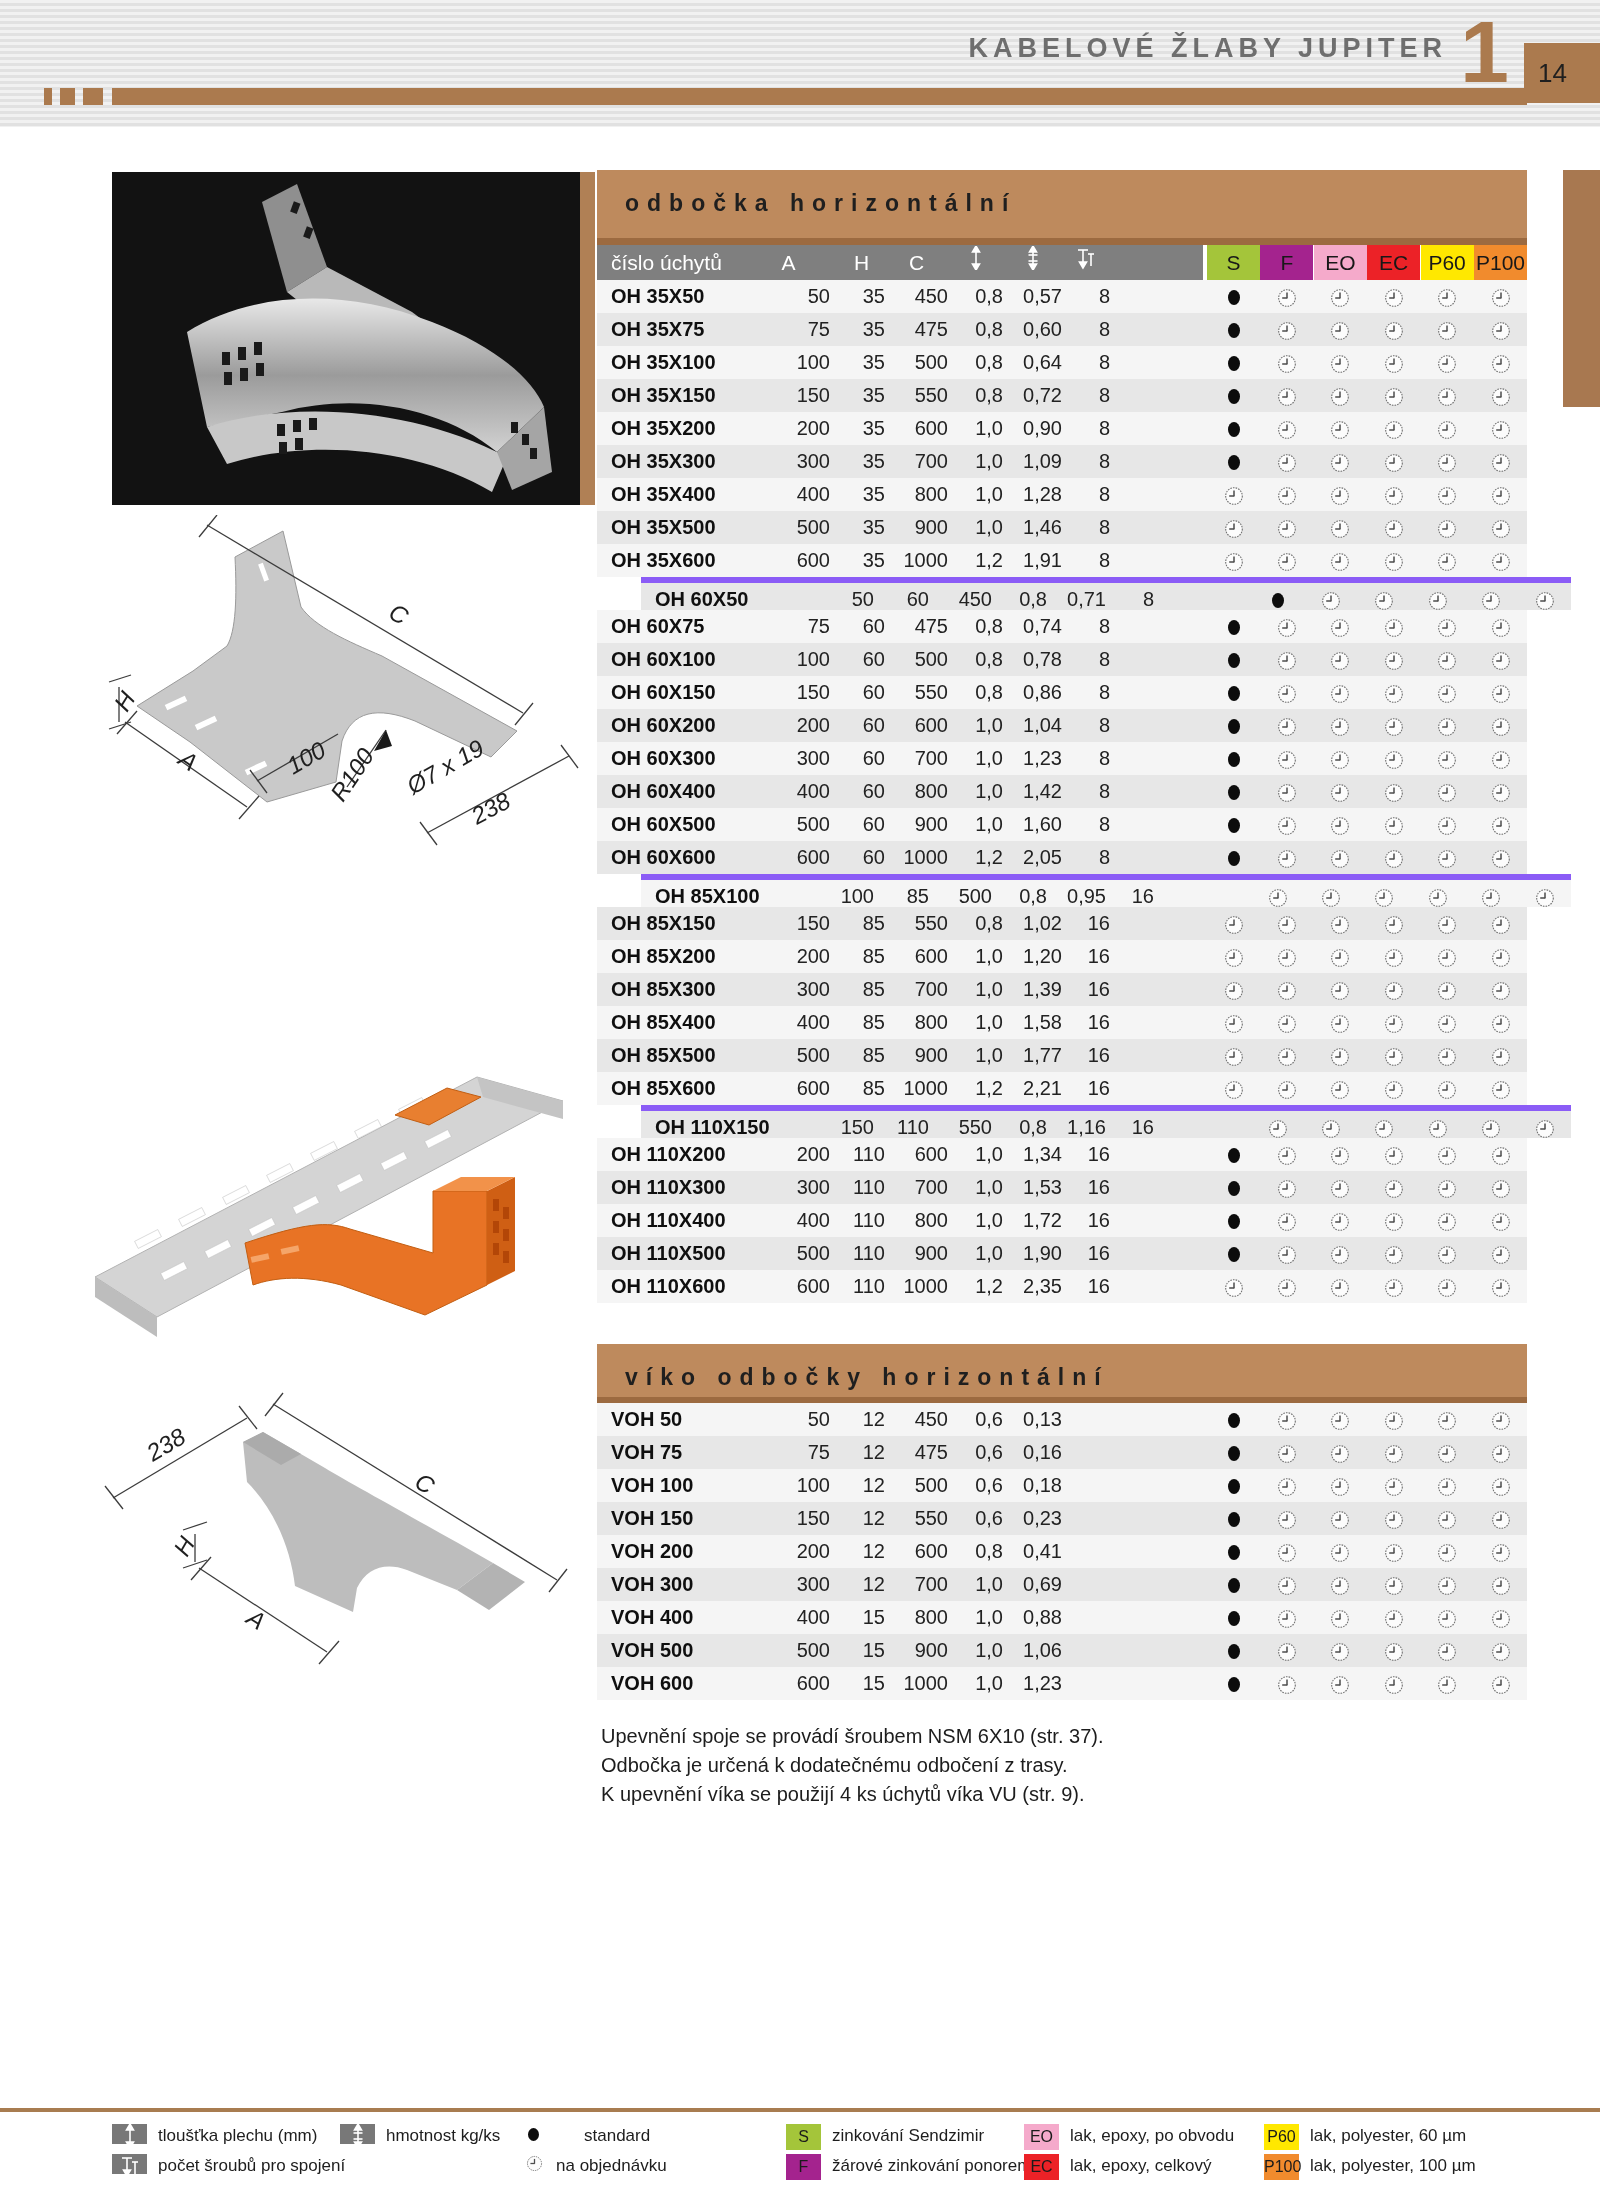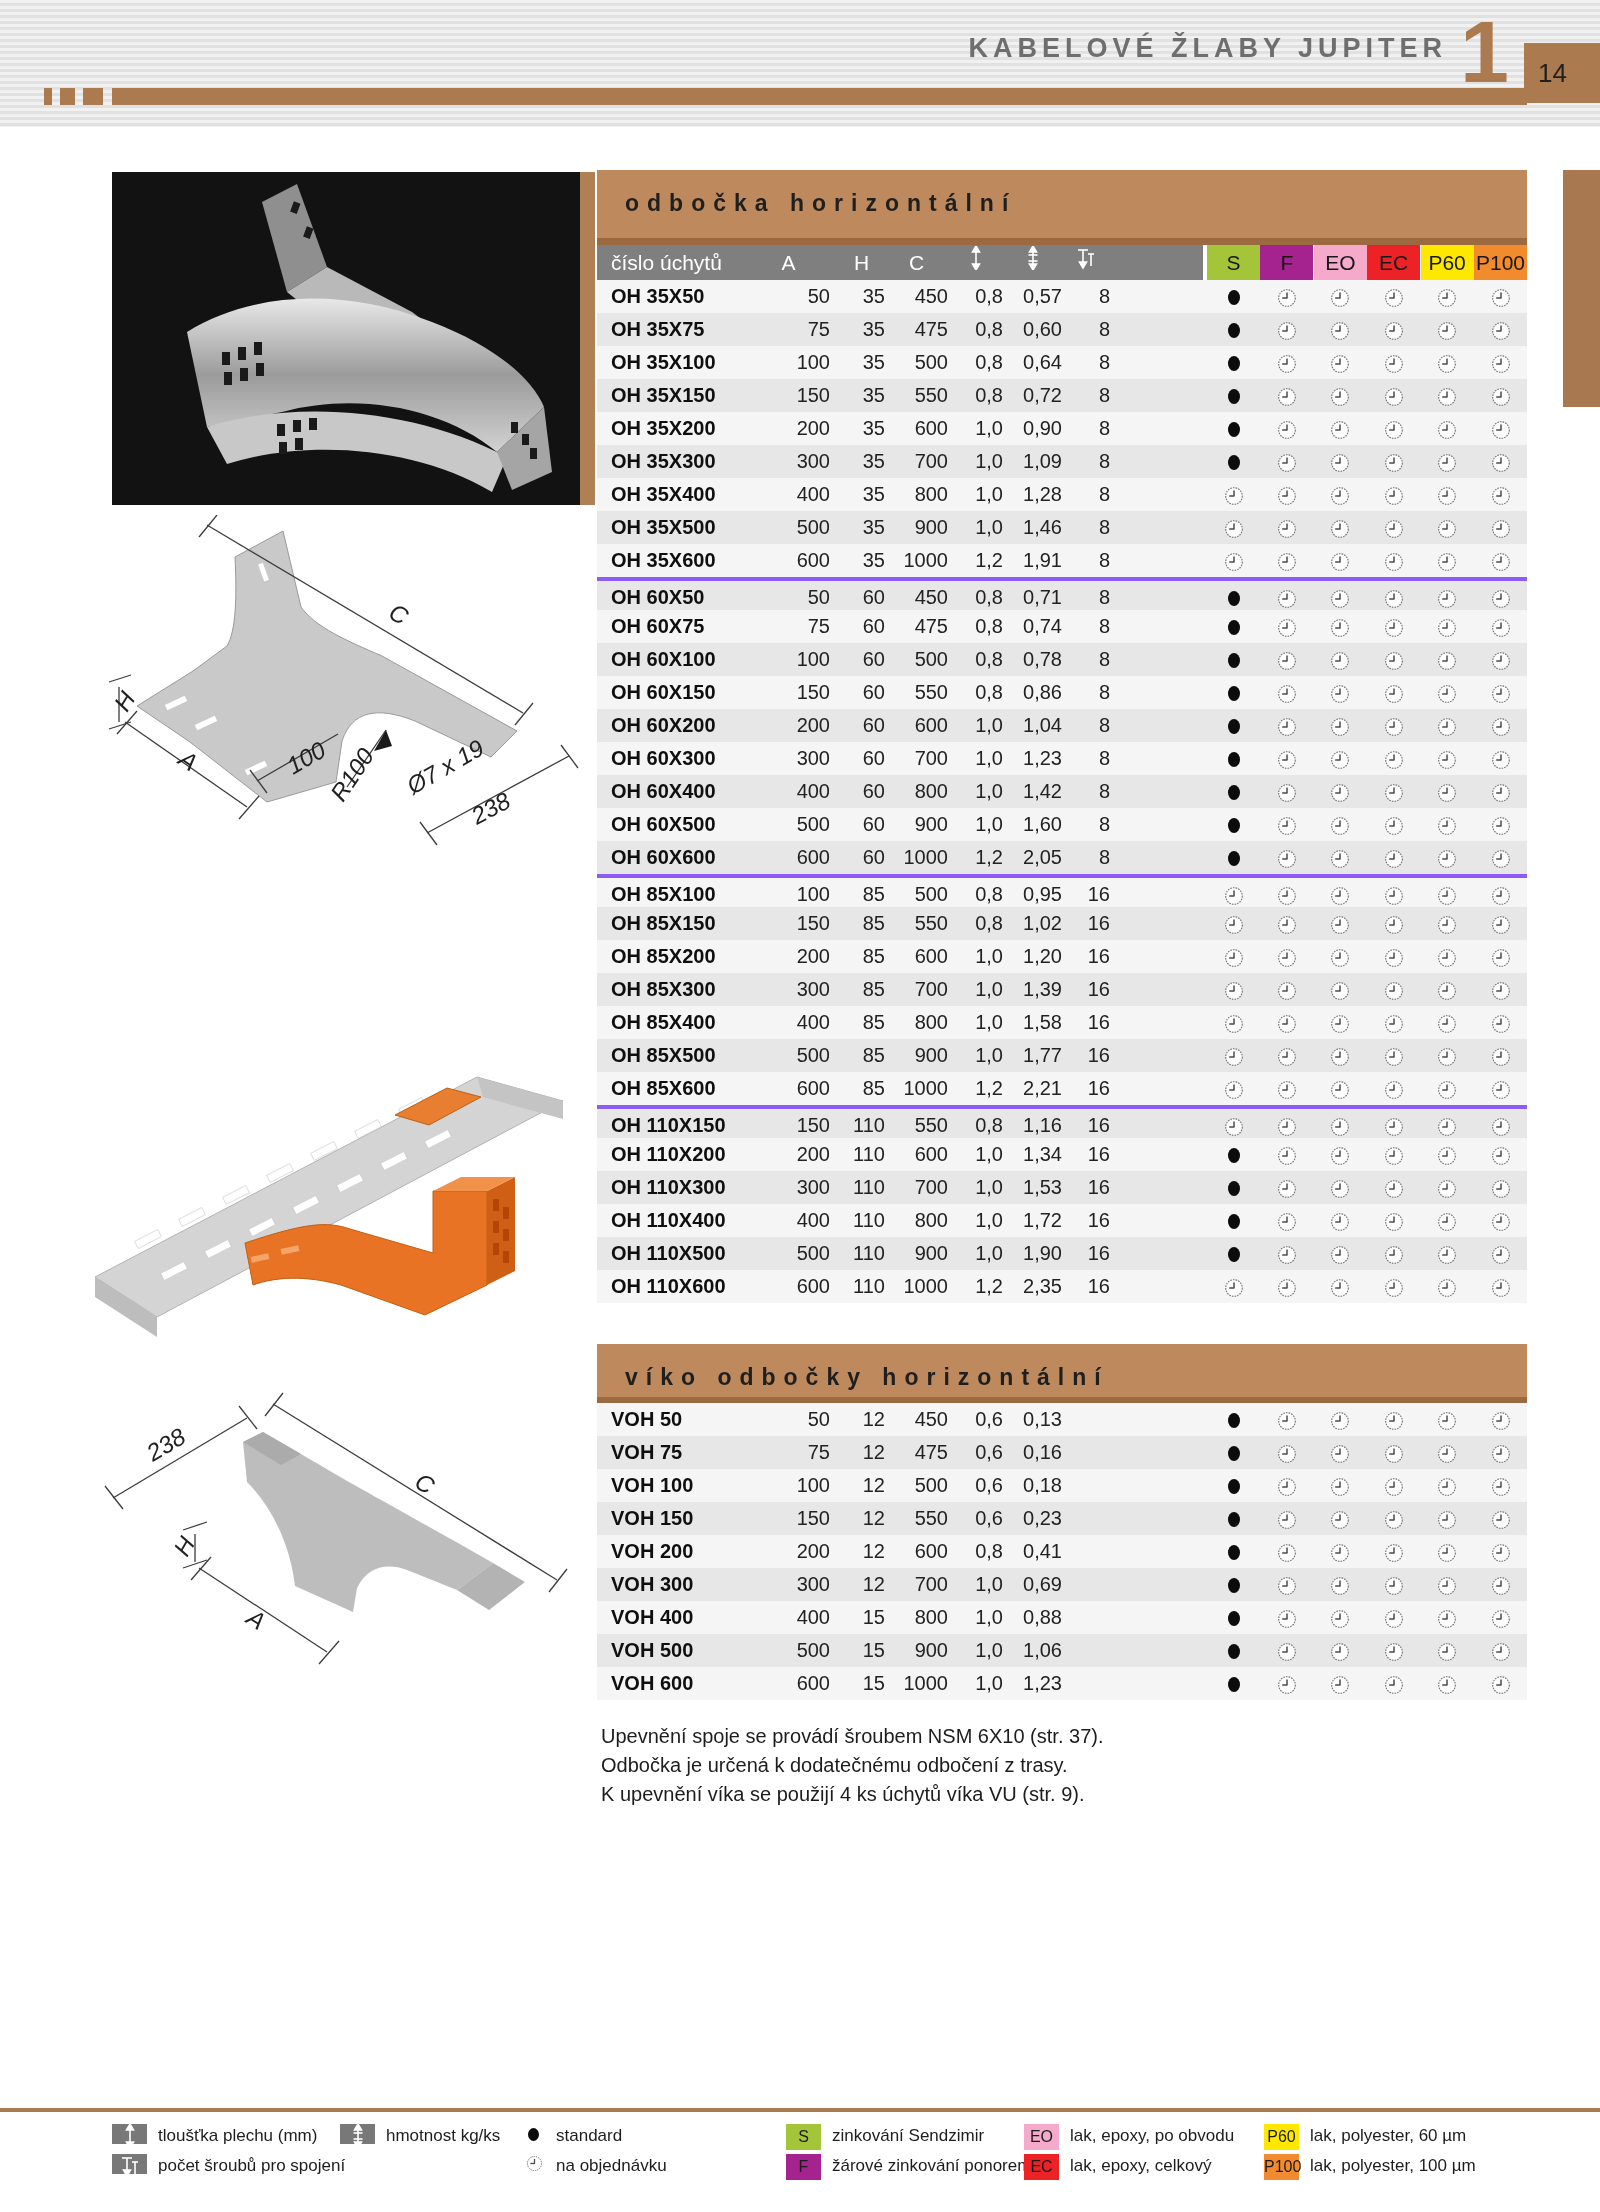--- a/index.html
+++ b/index.html
@@ -25,21 +25,21 @@
   .band-title{padding:20px 0 0 28px;font-size:23px;font-weight:bold;letter-spacing:8px;color:#1f1f1f;}
   .band-strip{left:0;width:930px;height:7px;background:#9c6a40;}
   .ghead{left:0;width:606px;height:35px;background:#7f7f7f;color:#fff;}
   .ghead .gl{position:absolute;top:0;height:35px;line-height:35px;font-size:21px;text-align:center;}
   .ghead .first{left:14px;text-align:left;}
   .shead{position:absolute;top:0;height:35px;line-height:35px;font-size:21px;text-align:center;color:#181818;font-weight:400;}
   .rows{left:0;width:930px;}
   .row{position:relative;width:930px;height:33px;box-sizing:border-box;}
   .row.odd{background:#f5f5f5;}
   .row.even{background:#e7e7e7;}
-  .row.gsep{border-top:4px solid #8b5cf6;}
+  .row.gsep{border-top:6px solid #8b5cf6;margin-left:44px;}
   .cell{position:absolute;top:0;height:33px;line-height:33px;font-size:20px;color:#222;text-align:right;}
   .cname{left:14px;width:180px;text-align:left;font-weight:bold;color:#0f0f0f;}
   .ca{left:150px;width:83px;}
   .ch{left:241px;width:47px;}
   .cc{left:288px;width:63px;}
   .ct{left:351px;width:55px;}
   .cm{left:406px;width:59px;}
   .cn{left:465px;width:48px;}
   .av{left:0;width:53px;text-align:center;line-height:33px;}
   .dot{display:inline-block;width:12px;height:15px;background:#0c0c0c;border-radius:50%;vertical-align:middle;}
@@ -1755,21 +1755,21 @@
           <line x1="6" y1="4" x2="6" y2="20"></line>
           <polygon points="6,0 2.5,6 9.5,6"></polygon>
           <polygon points="6,24 2.5,18 9.5,18"></polygon>
           <line x1="1.5" y1="9" x2="10.5" y2="9"></line>
           <line x1="1.5" y1="15" x2="10.5" y2="15"></line>
         </g>
       </svg></div>
   <div class="abs lg-lab rt1" style="left:386px;">hmotnost kg/ks</div>
 
   <div class="abs rt1" style="left:528px;"><span class="dot" style="width:11px;height:13px;"></span></div>
-  <div class="abs lg-lab rt1" style="left:556px;">standard</div>
+  <div class="abs lg-lab rt1" style="left:584px;">standard</div>
   <div class="abs rt2" style="left:526px;" id="legend-clock"><svg width="17" height="17" viewBox="0 0 20 20">
         <circle cx="10" cy="10" r="8.3" fill="#fcfcfc" stroke="#6f6f6f" stroke-width="1.1" stroke-dasharray="1.6 1.1"></circle>
         <line x1="10" y1="10.3" x2="10" y2="4.6" stroke="#4d4d4d" stroke-width="1.5"></line>
         <line x1="10.3" y1="10" x2="5.2" y2="10" stroke="#4d4d4d" stroke-width="1.5"></line>
       </svg></div>
   <div class="abs lg-lab rt2" style="left:556px;">na objednávku</div>
 
   <div id="legend-finishes">
       <div class="abs chip r1" style="left: 786px; background: rgb(164, 197, 58);">S</div>
       <div class="abs lg-lab rt1" style="left: 832px;">zinkování Sendzimir</div>

